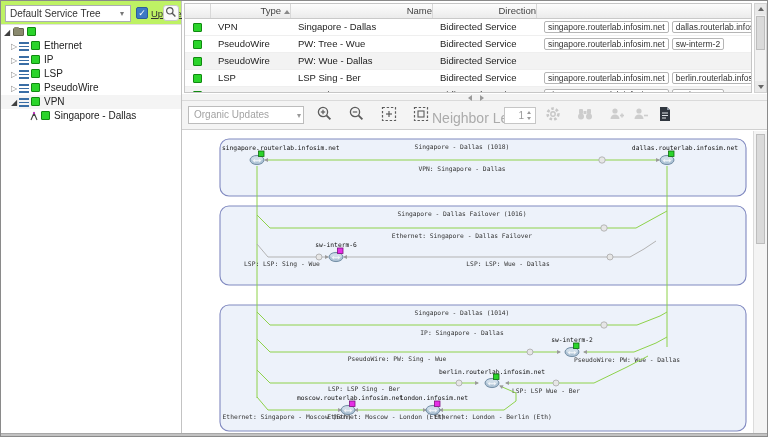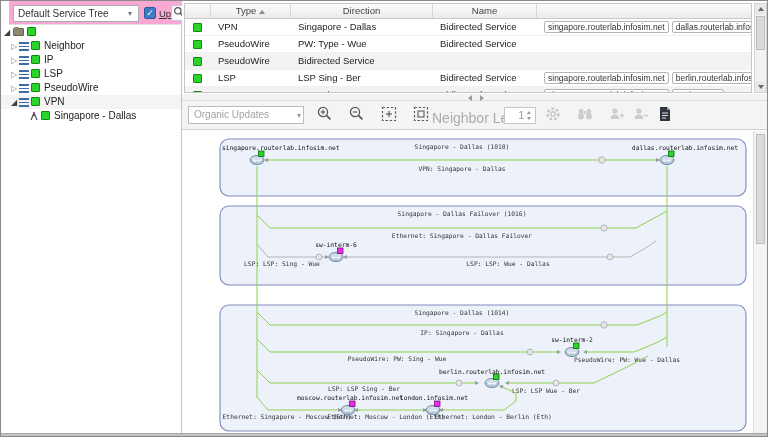--- a/index.html
+++ b/index.html
@@ -2,21 +2,21 @@
 <html><head>
 <meta charset="utf-8">
 <style>
   * { margin:0; padding:0; box-sizing:border-box; }
   html,body { width:768px; height:437px; overflow:hidden; }
   body { font-family:"Liberation Sans", sans-serif; background:#e9e9e9; }
   .window { position:relative; width:768px; height:437px; background:#fff; border:1px solid #8a8a8a; overflow:hidden; }
 
   
   .sidebar { position:absolute; left:0; top:0; width:181px; height:437px; background:#fff; border-right:1px solid #c3c3c3; }
-  .side-top { position:absolute; left:0; top:0; width:100%; height:24px; border-bottom:1px solid #e0e0e0; background:#f9a8d4;margin-left:8px; }
+  .side-top { position:absolute; left:0; top:0; width:100%; height:24px; border-bottom:1px solid #e0e0e0; background:#bef264; }
   .combo { position:absolute; left:4px; top:4px; width:126px; height:17px; border:1px solid #abadb3; background:#fff; font-size:10px; color:#333; line-height:15px; padding-left:4px; cursor:default; }
   .combo .arrow { position:absolute; right:2px; top:0; width:12px; height:15px; color:#777; font-size:8px; text-align:center; line-height:15px; }
   .updates-chk { position:absolute; left:135px; top:6px; width:12px; height:12px; background:#3d79c4; border:1px solid #2c5c9c; border-radius:2px; color:#fff; font-size:9px; line-height:11px; text-align:center; }
   .updates-lbl { position:absolute; left:150px; top:7px; font-size:9.5px; color:#333; text-decoration:underline; }
   .search-btn { position:absolute; left:162px; top:4px; width:16px; height:16px; border:1px solid #c9c9c9; border-radius:3px; background:#fafafa; }
   .tree { position:absolute; left:0; top:24px; right:0; bottom:0; font-size:10px; color:#222; }
   .trow { position:relative; height:14px; line-height:14px; white-space:nowrap; }
   .trow.hl { background:#f4f4f4; }
   .exp { position:absolute; top:1px; font-size:8px; color:#8a8a8a; width:10px; text-align:center; }
   .exp.open { color:#404040; }
@@ -27,21 +27,21 @@
   .gsq { position:absolute; top:2px; width:9px; height:9px; border:1px solid #118a11; border-radius:1px; }
   .tlabel { position:absolute; top:0; }
 
   
   .main { position:absolute; left:181px; top:0; width:587px; height:437px; background:#fff; }
 
   
   .svc-table { position:absolute; left:2px; top:2px; width:568px; height:90px; border:1px solid #c6c6c6; overflow:hidden; background:#fff; }
   .thead, .trw { display:grid; grid-template-columns:26px 80px 142px 104px 1fr; }
   .thead { height:15px; background:linear-gradient(#fdfdfd,#ebebeb); border-bottom:1px solid #c9c9c9; }
-  .thead .hc { position:relative; font-size:9.5px; color:#444; text-align:center; line-height:14px; border-right:1px solid #d8d8d8; overflow:hidden; }
+  .thead .hc { position:relative; font-size:9.5px; color:#444; text-align:right; line-height:14px; border-right:1px solid #d8d8d8; overflow:hidden; }
   .sort-asc { display:inline-block; width:0; height:0; border-left:3px solid rgba(0,0,0,0); border-right:3px solid rgba(0,0,0,0); border-bottom:4px solid #8a8a8a; margin-left:3px; }
   .trw { height:17px; border-bottom:1px solid #efefef; background:#fff; }
   .trw.alt { background:#f3f3f3; }
   .trw .c { font-size:9.5px; color:#222; line-height:16px; padding-left:7px; white-space:nowrap; overflow:hidden; }
   .trw .c.stat { padding:0; position:relative; }
   .trw .c.stat .gsq { left:8px; top:4px; }
   .chip { display:inline-block; border:1px solid #b5b5b5; border-radius:2px; background:#fff; font-size:8.5px; color:#333; line-height:10px; padding:0 3px; margin-right:3px; vertical-align:middle; }
   .tbl-vscroll { position:absolute; left:572px; top:2px; width:13px; height:90px; background:#f2f2f2; border:1px solid #d2d2d2; }
   .sc-btn { position:absolute; left:0; width:11px; height:11px; background:#e9e9e9; }
   .tri { position:absolute; width:0; height:0; border-left:3px solid rgba(0,0,0,0); border-right:3px solid rgba(0,0,0,0); }
@@ -102,21 +102,21 @@
     <div class="tree">
       <div class="trow" style="padding-left:2px;">
         <span class="exp open" style="left:1px;">◢</span>
         <span class="folder-ic" style="left:12px;"></span>
         <span class="gsq" style="left: 26px; background-color: rgb(43, 212, 43);"></span>
       </div>
       <div class="trow">
         <span class="exp" style="left:8px;">▷</span>
         <span class="list-ic" style="left:18px;"></span>
         <span class="gsq" style="left: 30px; background-color: rgb(43, 212, 43);"></span>
-        <span class="tlabel" style="left:43px;">Neighbor</span>
+        <span class="tlabel" style="left:43px;">Ethernet</span>
       </div>
       <div class="trow">
         <span class="exp" style="left:8px;">▷</span>
         <span class="list-ic" style="left:18px;"></span>
         <span class="gsq" style="left: 30px; background-color: rgb(43, 212, 43);"></span>
         <span class="tlabel" style="left:43px;">IP</span>
       </div>
       <div class="trow">
         <span class="exp" style="left:8px;">▷</span>
         <span class="list-ic" style="left:18px;"></span>
@@ -145,48 +145,52 @@
       </div>
     </div>
   </div>
 
   <div class="main">
 
     <div class="svc-table">
       <div class="thead">
         <div class="hc"></div>
         <div class="hc"><span>Type</span><span class="sort-asc"></span></div>
+        <div class="hc"><span>Name</span></div>
         <div class="hc"><span>Direction</span></div>
-        <div class="hc"><span>Name</span></div>
       </div>
 
       <div class="trw">
         <div class="c stat">
             <span class="gsq" style="background-color: rgb(43, 212, 43);"></span>
           </div>
         <div class="c">VPN</div>
         <div class="c">Singapore - Dallas</div>
         <div class="c">Bidirected Service</div>
         <div class="c">
           <span class="chip">singapore.routerlab.infosim.net</span><span class="chip">dallas.routerlab.infosim.net</span>
         </div>
       </div>
       <div class="trw">
         <div class="c stat">
             <span class="gsq" style="background-color: rgb(43, 212, 43);"></span>
           </div>
         <div class="c">PseudoWire</div>
-        <div class="c">PW: Type - Wue</div>
+        <div class="c">PW: Tree - Wue</div>
         <div class="c">Bidirected Service</div>
+        <div class="c">
+          <span class="chip">singapore.routerlab.infosim.net</span><span class="chip">sw-interm-2</span>
+        </div>
       </div>
       <div class="trw alt">
         <div class="c stat">
             <span class="gsq" style="background-color: rgb(43, 212, 43);"></span>
           </div>
         <div class="c">PseudoWire</div>
+        <div class="c">PW: Wue - Dallas</div>
         <div class="c">Bidirected Service</div>
       </div>
       <div class="trw">
         <div class="c stat">
             <span class="gsq" style="background-color: rgb(43, 212, 43);"></span>
           </div>
         <div class="c">LSP</div>
         <div class="c">LSP Sing - Ber</div>
         <div class="c">Bidirected Service</div>
         <div class="c">

